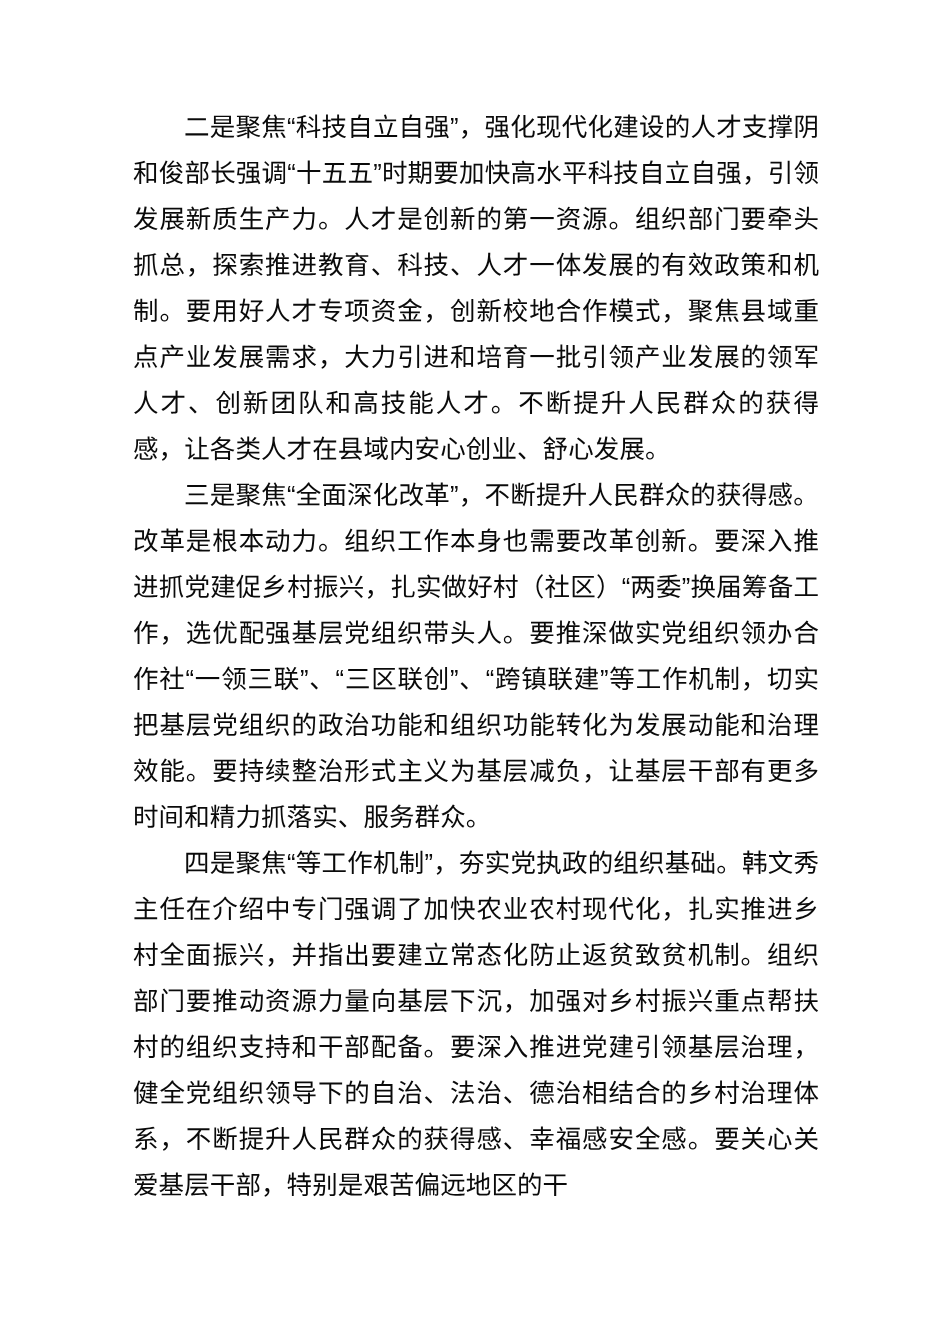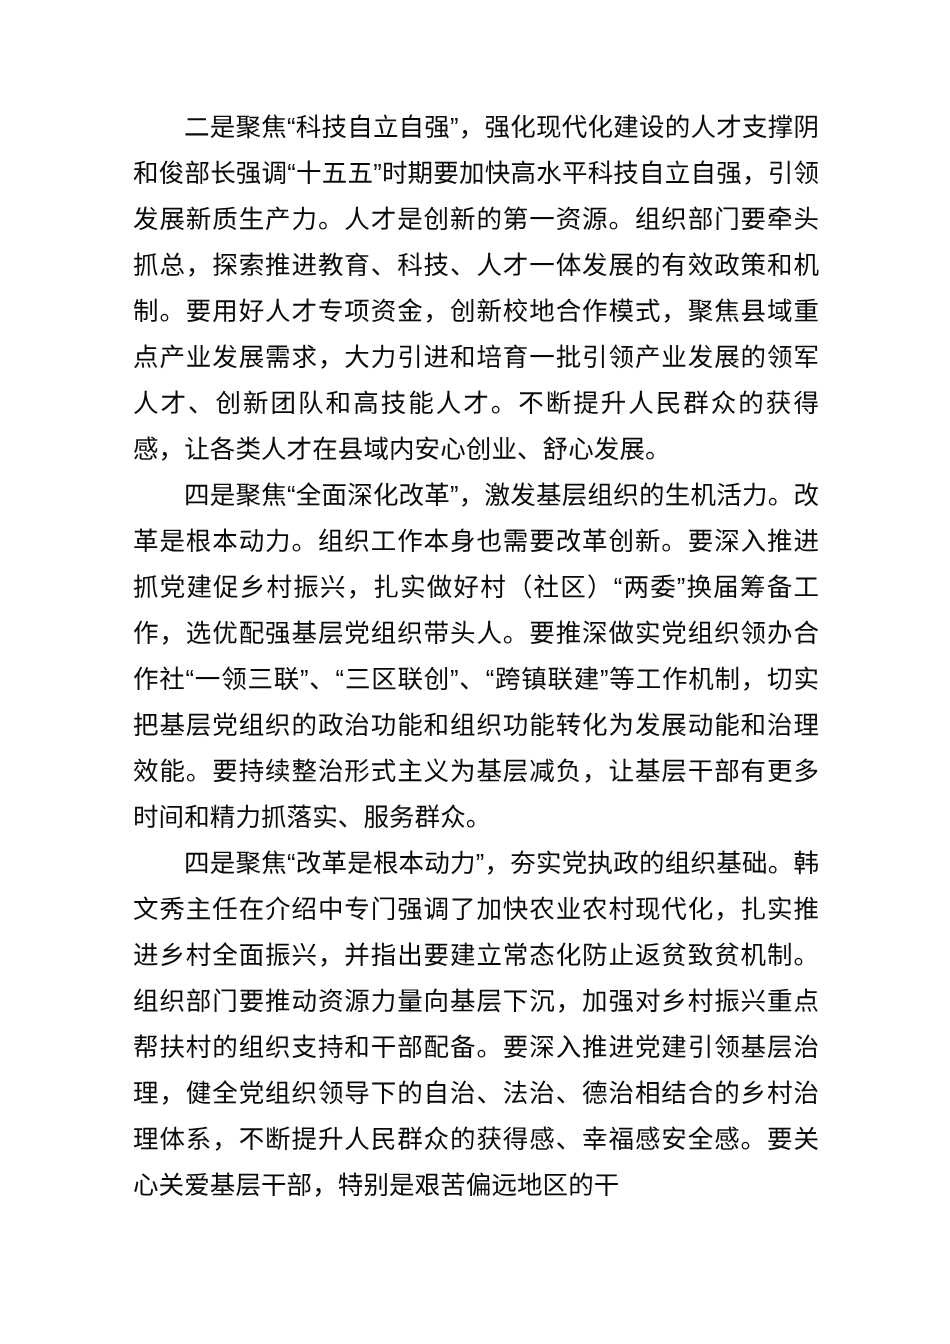--- a/index.html
+++ b/index.html
@@ -58,18 +58,18 @@
 </style>
 </head>
 <body>
 
 <div class="page">
   <div class="doc-body">
 
 
     <p class="para indent"><span class="lead">二是聚焦“科技自立自强”，强化现代化建设的人才支撑</span><span class="run">阴和俊部长强调“十五五”时期要加快高水平科技自立自强，引领发展新质生产力。人才是创新的第一资源。组织部门要牵头抓总，探索推进教育、科技、人才一体发展的有效政策和机制。要用好人才专项资金，创新校地合作模式，聚焦县域重点产业发展需求，大力引进和培育一批引领产业发展的领军人才、创新团队和高技能人才。不断提升人民群众的获得感，让各类人才在县域内安心创业、舒心发展。</span></p>
 
-    <p class="para indent"><span class="lead">四是聚焦“全面深化改革”，激发基层组织的生机活力。</span><span class="run">改革是根本动力。组织工作本身也需要改革创新。要深入推进抓党建促乡村振兴，扎实做好村（社区）“两委”换届筹备工作，选优配强基层党组织带头人。要推深做实党组织领办合作社“一领三联”、“三区联创”、“跨镇联建”等工作机制，切实把基层党组织的政治功能和组织功能转化为发展动能和治理效能。要持续整治形式主义为基层减负，让基层干部有更多时间和精力抓落实、服务群众。</span></p>
+    <p class="para indent"><span class="lead">三是聚焦“全面深化改革”，不断提升人民群众的获得感。</span><span class="run">改革是根本动力。组织工作本身也需要改革创新。要深入推进抓党建促乡村振兴，扎实做好村（社区）“两委”换届筹备工作，选优配强基层党组织带头人。要推深做实党组织领办合作社“一领三联”、“三区联创”、“跨镇联建”等工作机制，切实把基层党组织的政治功能和组织功能转化为发展动能和治理效能。要持续整治形式主义为基层减负，让基层干部有更多时间和精力抓落实、服务群众。</span></p>
 
-    <p class="para indent"><span class="lead">四是聚焦“改革是根本动力”，夯实党执政的组织基础。</span><span class="run">韩文秀主任在介绍中专门强调了加快农业农村现代化，扎实推进乡村全面振兴，并指出要建立常态化防止返贫致贫机制。组织部门要推动资源力量向基层下沉，加强对乡村振兴重点帮扶村的组织支持和干部配备。要深入推进党建引领基层治理，健全党组织领导下的自治、法治、德治相结合的乡村治理体系，不断提升人民群众的获得感、幸福感安全感。要关心关爱基层干部，特别是艰苦偏远地区的干</span></p>
+    <p class="para indent"><span class="lead">四是聚焦“等工作机制”，夯实党执政的组织基础。</span><span class="run">韩文秀主任在介绍中专门强调了加快农业农村现代化，扎实推进乡村全面振兴，并指出要建立常态化防止返贫致贫机制。组织部门要推动资源力量向基层下沉，加强对乡村振兴重点帮扶村的组织支持和干部配备。要深入推进党建引领基层治理，健全党组织领导下的自治、法治、德治相结合的乡村治理体系，不断提升人民群众的获得感、幸福感安全感。要关心关爱基层干部，特别是艰苦偏远地区的干</span></p>
 
   </div>
 </div>
 
 </body></html>

